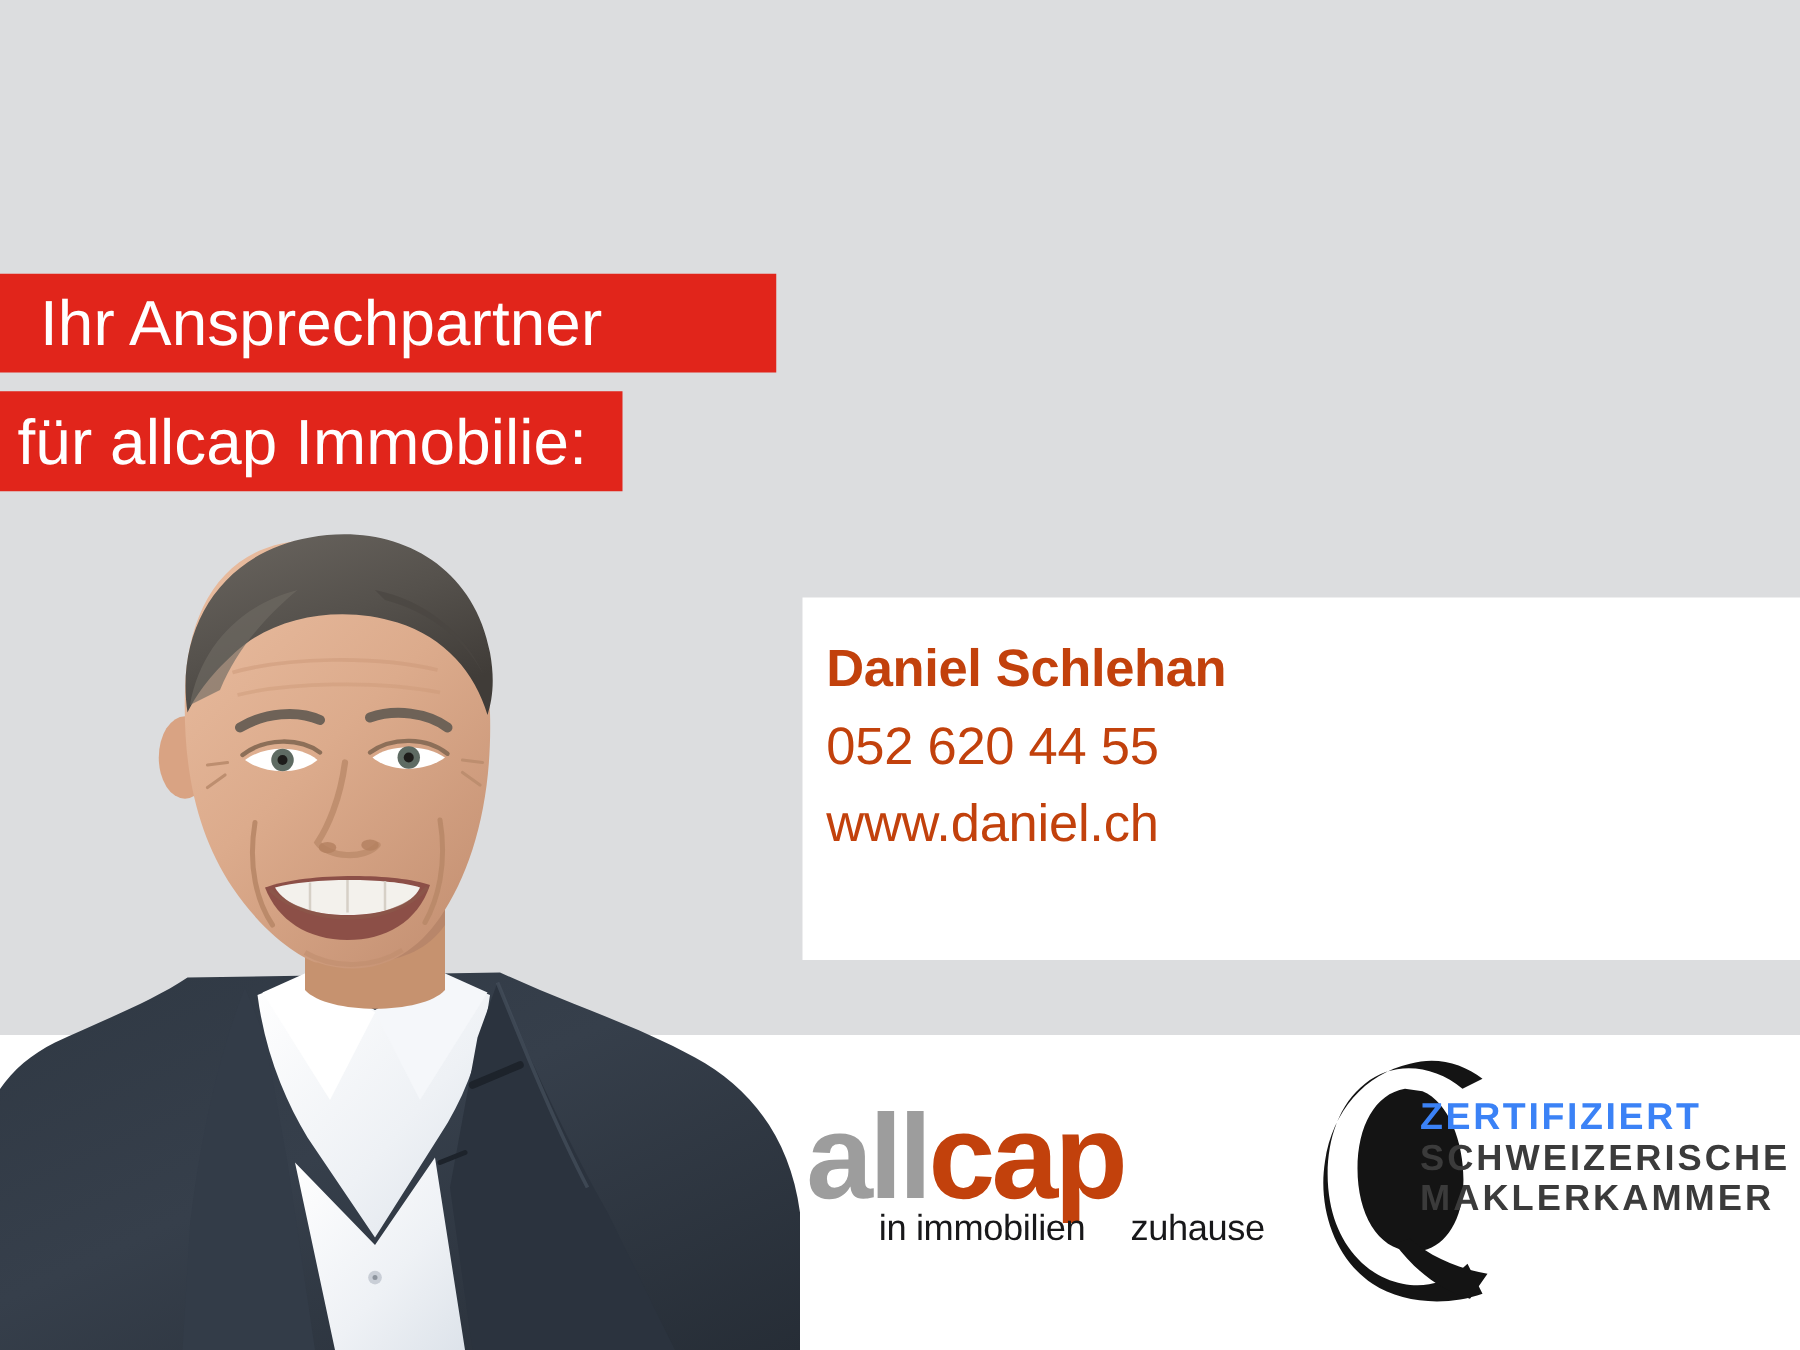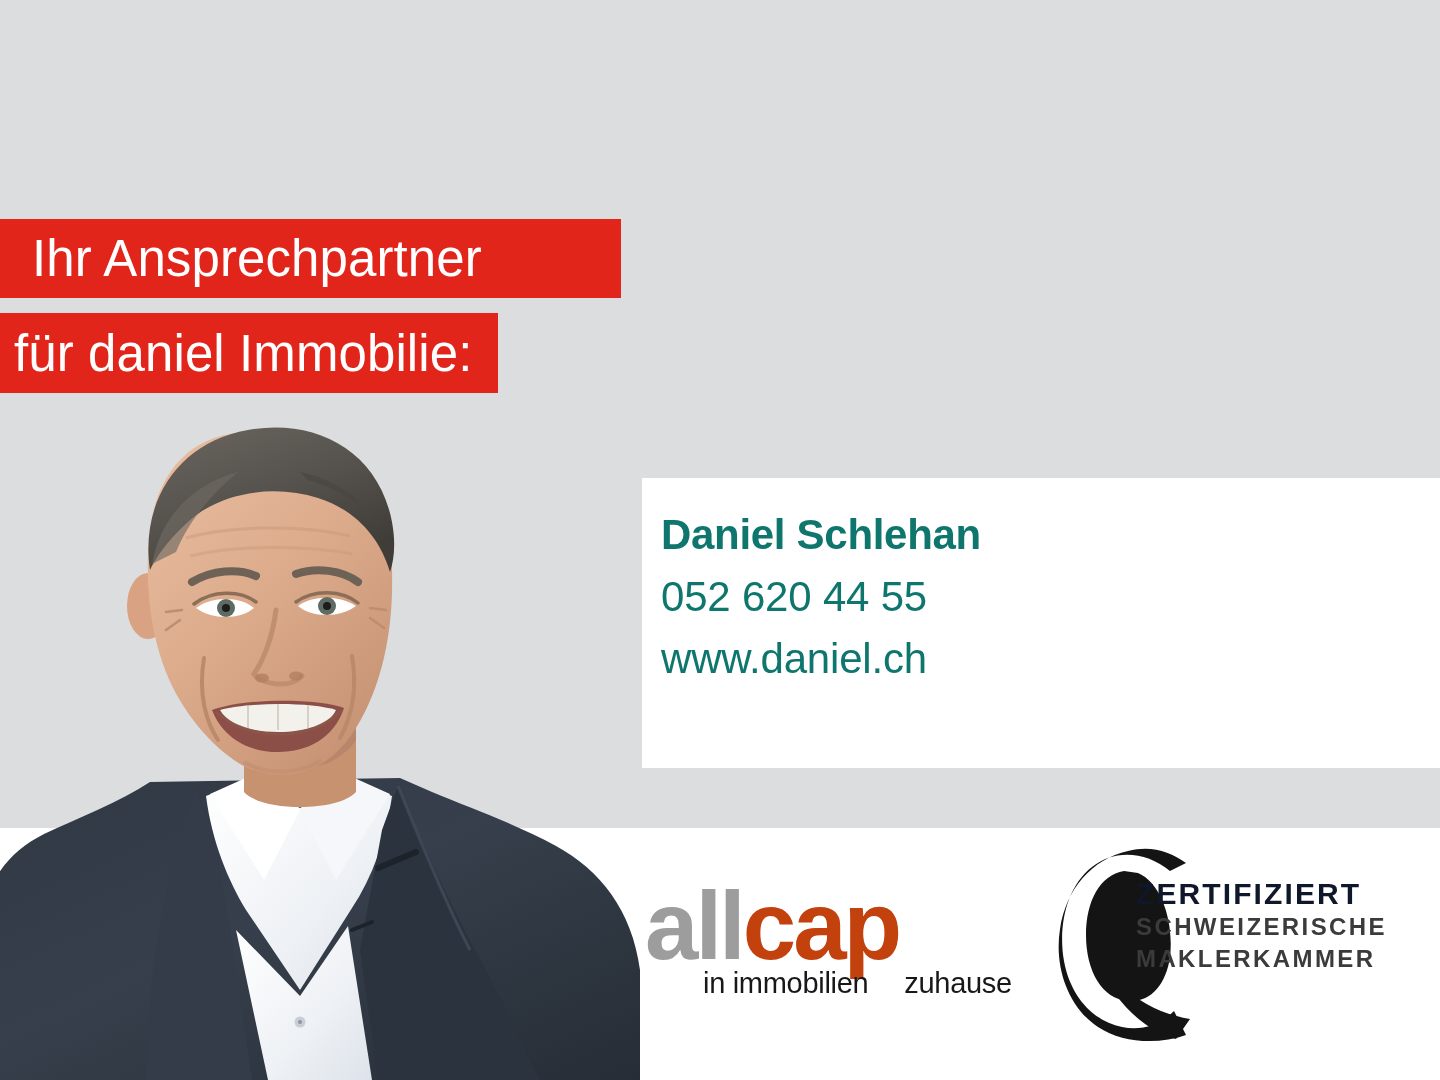--- a/index.html
+++ b/index.html
@@ -79,21 +79,21 @@
     top: 478px;
     width: 798px;
     height: 290px;
     background: #ffffff;
     box-sizing: border-box;
     padding: 26px 0 0 19px;
   }
   .contact-line {
     font-size: 42px;
     line-height: 62px;
-    color: #0f766e;
+    color: #c2410c;
     white-space: nowrap;
     letter-spacing: -0.2px;
   }
   .contact-name {
     font-weight: 700;
     letter-spacing: -0.3px;
   }
 
   
   .allcap-logo {
@@ -142,47 +142,47 @@
   }
   .cert-text {
     position: absolute;
     left: 78px;
     top: 32px;
     width: 252px;
   }
   .cert-l1 {
     font-size: 30px;
     font-weight: 700;
-    color: #0f172a;
+    color: #3b82f6;
     letter-spacing: 2.1px;
     line-height: 34px;
     white-space: nowrap;
   }
   .cert-l2, .cert-l3 {
-    font-size: 24px;
+    font-size: 29px;
     font-weight: 700;
     color: #3b3b3b;
     letter-spacing: 2.4px;
     line-height: 32px;
     white-space: nowrap;
   }
 </style>
 </head>
 <body>
 
 <div class="slide">
 
   <div class="bg-gray"></div>
   <div class="bg-white"></div>
 
   <div class="banner banner-1">
     <span>Ihr Ansprechpartner</span>
   </div>
   <div class="banner banner-2">
-    <span>für daniel Immobilie:</span>
+    <span>für allcap Immobilie:</span>
   </div>
 
   <div class="portrait">
     <svg width="640" height="670" viewBox="0 0 640 670" xmlns="http://www.w3.org/2000/svg" aria-hidden="true">
       <defs>
         <clipPath id="photoClip">
             <rect x="0" y="0" width="640" height="670"></rect>
           </clipPath>
         <linearGradient id="suitGrad" x1="0" y1="0" x2="1" y2="1">
           <stop offset="0%" stop-color="#2f3843"></stop>

